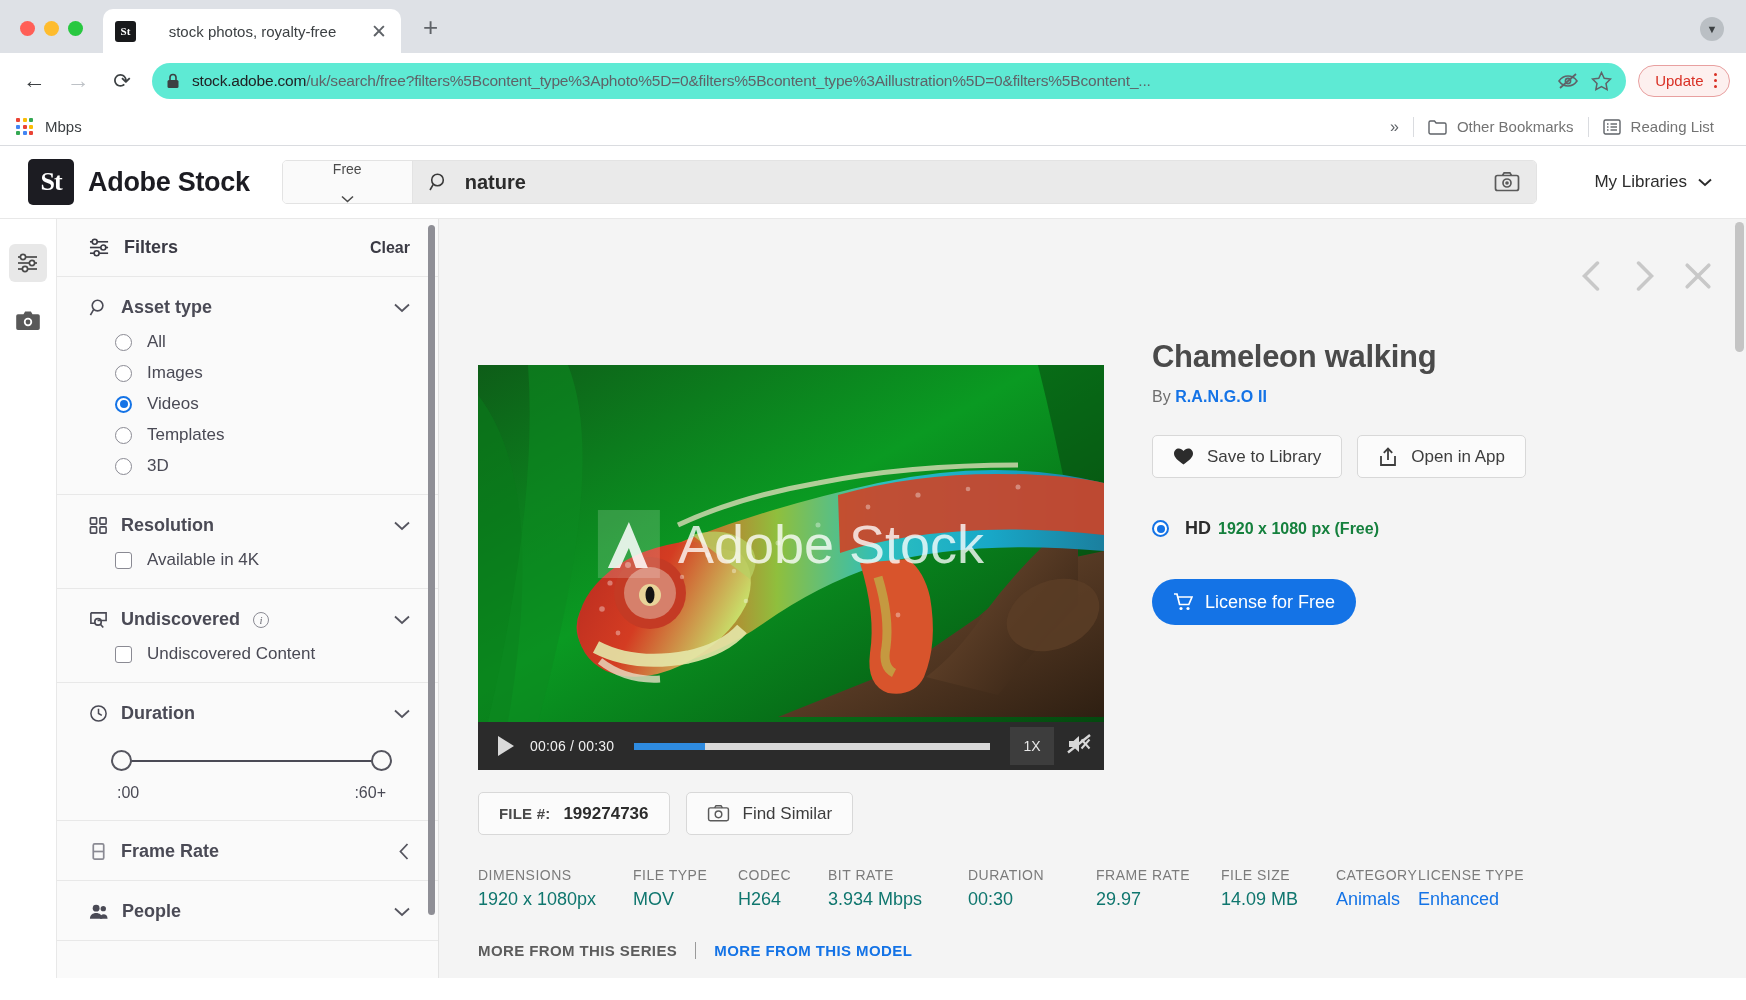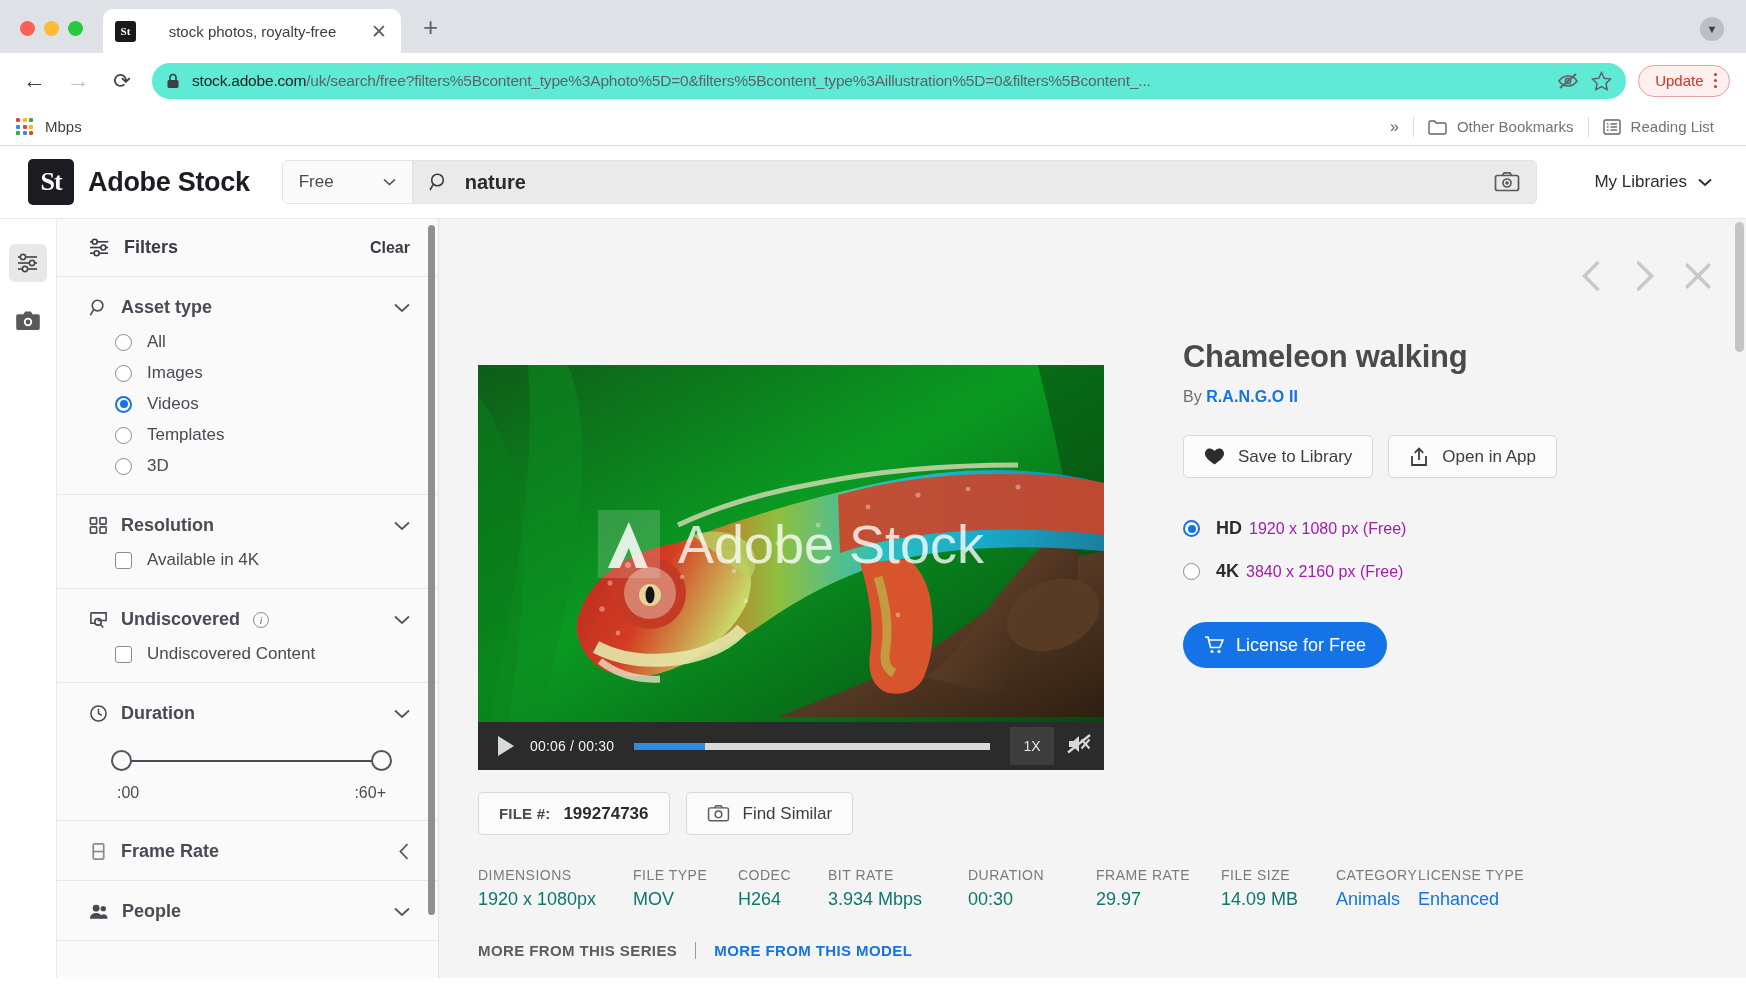--- a/index.html
+++ b/index.html
@@ -100,21 +100,21 @@
     font-family: "Liberation Serif", serif; letter-spacing: -1px;
   }
   .as-logo-text { font-size: 27px; font-weight: bold; color: #1c1c22; letter-spacing: -0.3px; }
   .as-search-wrap {
     display: flex; margin-left: 32px; height: 44px; width: 1255px;
     border-radius: 5px; overflow: hidden; border: 1px solid #e3e3e3;
   }
   .as-filter-sel {
     width: 130px; background: #fafafa; border-right: 1px solid #e3e3e3;
     display: flex; align-items: center; justify-content: space-between;
-    padding: 0 16px; font-size: 17px; color: #4b4b4b;
+    padding: 0 16px; font-size: 14px; color: #4b4b4b; flex-direction: column;
   }
   .as-search-field {
     flex: 1; background: #eaeaea; display: flex; align-items: center;
     padding: 0 16px; gap: 16px;
   }
   .as-search-text { flex: 1; font-size: 20px; color: #2c2c2c; font-weight: bold; }
   .my-lib {
     margin-left: auto; margin-right: 34px; display: flex; align-items: center; gap: 11px;
     font-size: 17px; color: #2c2c2c;
   }
@@ -246,29 +246,29 @@
   .meta-value.link { color: #1473e6; }
 
   .more-row {
     position: absolute; left: 39px; top: 723px; display: flex; align-items: center; gap: 18px;
   }
   .more-a { font-size: 15px; font-weight: bold; color: #5c5c5c; letter-spacing: 0.4px; }
   .more-a.blue { color: #1473e6; }
   .more-sep { width: 1px; height: 17px; background: #9a9a9a; }
 
   
-  .rcol { position: absolute; left: 744px; top: 120px; width: 520px; }
+  .rcol { position: absolute; left: 713px; top: 120px; width: 520px; }
   .asset-title { font-size: 31px; font-weight: bold; color: #4a4a4a; letter-spacing: -0.3px; }
   .asset-by { margin-top: 13px; font-size: 16px; color: #6e6e6e; }
   .asset-by b { color: #1473e6; font-weight: bold; letter-spacing: 0.1px; }
   .rbtns { margin-top: 29px; display: flex; gap: 15px; }
   .res-opts { margin-top: 40px; display: flex; flex-direction: column; gap: 22px; }
   .res-opt { display: flex; align-items: center; gap: 16px; }
   .res-strong { font-size: 18px; font-weight: bold; color: #2c2c2c; }
-  .res-dim { font-size: 16px; color: #a21caf; margin-left: 7px; }
+  .res-dim { font-size: 16px; color: #15803d; margin-left: 7px; font-weight: bold; }
   .license-btn {
     margin-top: 40px; height: 46px; width: 204px; border-radius: 23px; background: #1473e6;
     color: #fff; font-size: 18px; display: flex; align-items: center;
     justify-content: center; gap: 12px;
   }
 
   .page-scrollbar {
     position: absolute; right: 2px; top: 222px; width: 9px; height: 130px;
     background: #c4c4c4; border-radius: 5px;
   }
@@ -765,26 +765,20 @@
         </div>
       </div>
 
       <div class="res-opts">
         <label class="res-opt">
           <span class="radio on"></span>
           <span>
             <span class="res-strong">HD</span><span class="res-dim">1920 x 1080 px (Free)</span>
           </span>
         </label>
-        <label class="res-opt">
-          <span class="radio"></span>
-          <span>
-            <span class="res-strong">4K</span><span class="res-dim">3840 x 2160 px (Free)</span>
-          </span>
-        </label>
       </div>
 
       <div class="license-btn">
         <svg width="20" height="20" viewBox="0 0 20 20">
           <path d="M1 2h3l2.6 10.5h9.2L19 5H5.2" fill="none" stroke="#ffffff" stroke-width="1.7"></path>
           <circle cx="8" cy="16.5" r="1.6" fill="#ffffff"></circle>
           <circle cx="15" cy="16.5" r="1.6" fill="#ffffff"></circle>
         </svg>
         <span>License for Free</span>
       </div>

